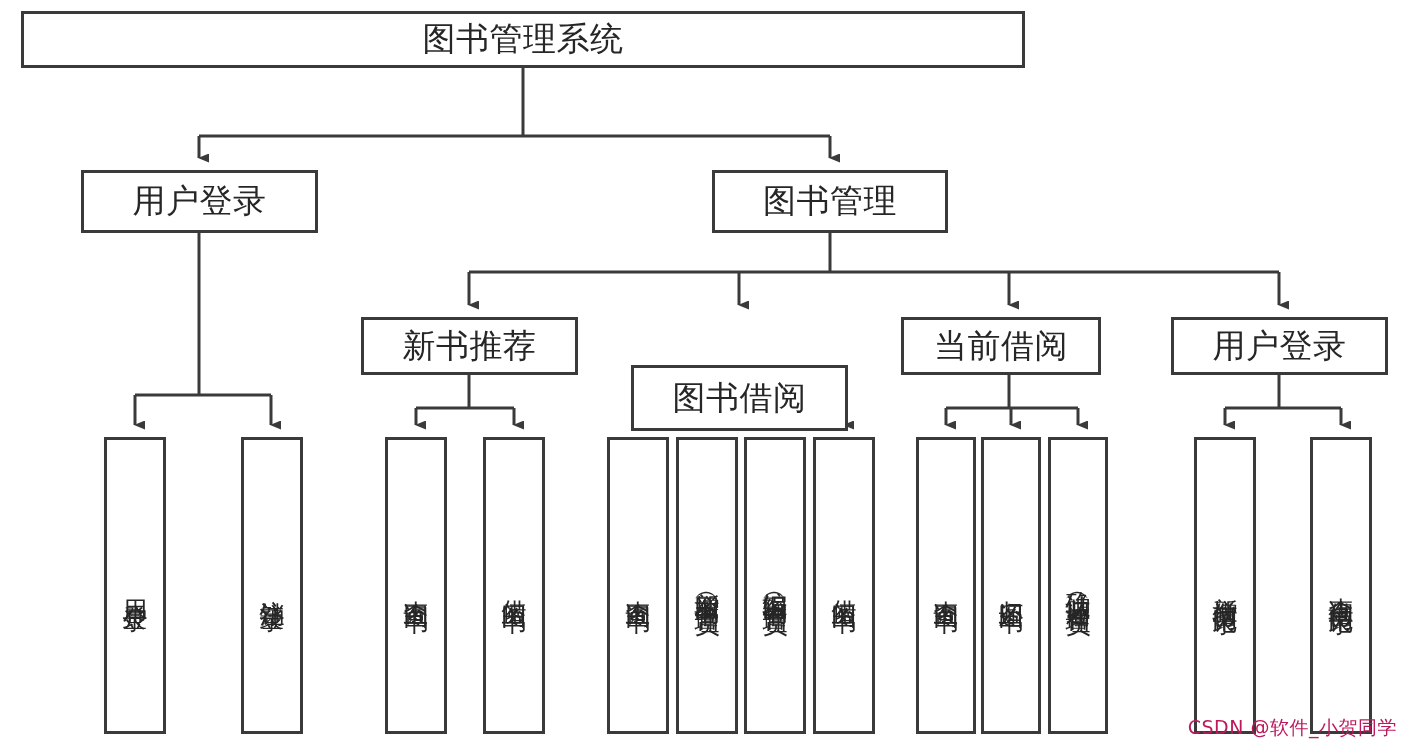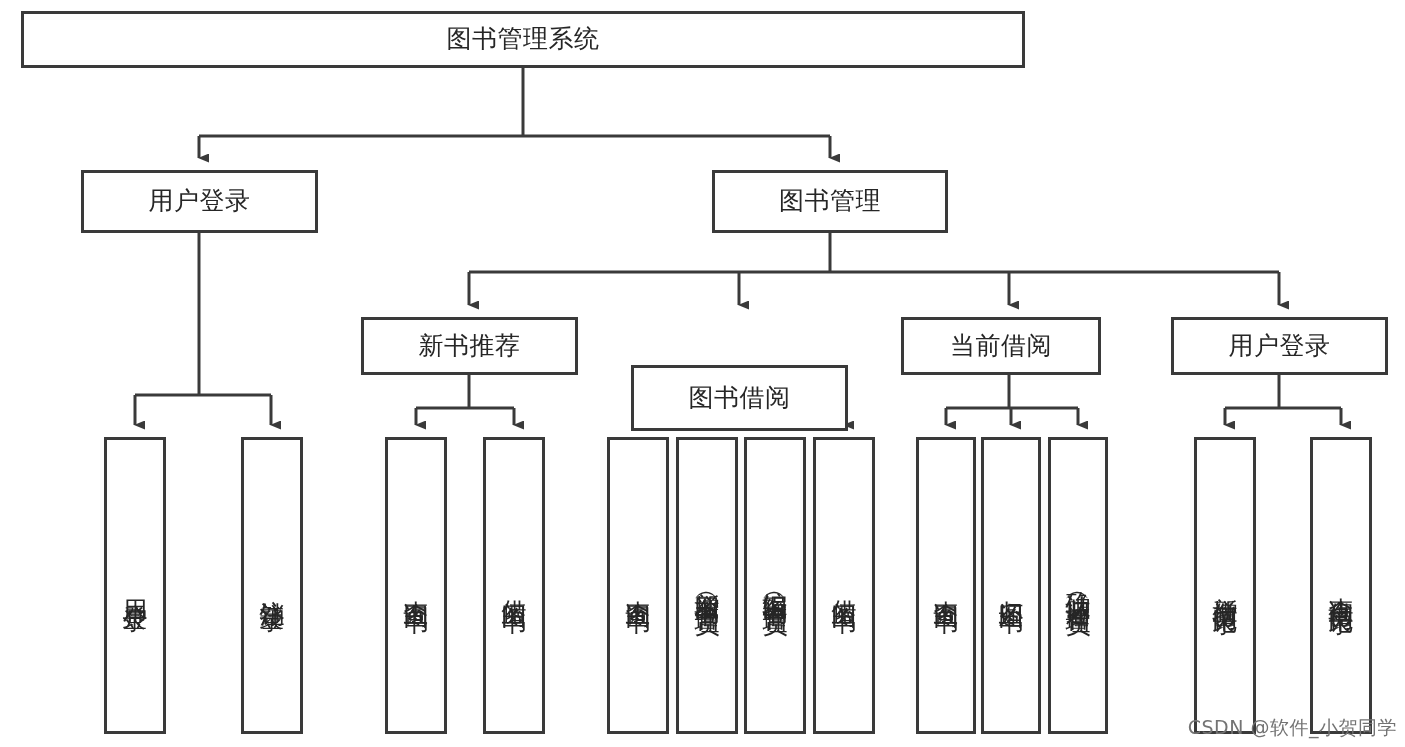--- a/index.html
+++ b/index.html
@@ -35,40 +35,40 @@
     overflow: hidden;
   }
   .node-label {
     color: #262626;
     font-family: "DejaVu Sans", "Liberation Sans", sans-serif;
     line-height: 1.05;
     text-align: center;
     white-space: pre;
   }
   .node-box.horizontal .node-label {
-    font-size: 25px;
+    font-size: 33px;
     letter-spacing: 0.5px;
   }
   .node-box.vertical {
     align-items: center;
     justify-content: center;
   }
   .node-box.vertical .node-label {
     writing-mode: vertical-rl;
     text-orientation: upright;
     font-size: 25px;
     letter-spacing: 3px;
     line-height: 1;
   }
   #watermark {
     position: absolute;
     right: 8px;
     bottom: 6px;
     font-size: 19px;
-    color: #737373;
+    color: #be185d;
     font-family: "DejaVu Sans", "Liberation Sans", sans-serif;
     white-space: nowrap;
     pointer-events: none;
     letter-spacing: 0.5px;
   }
 </style>
 </head>
 <body>
 
 <div id="diagram-root">

